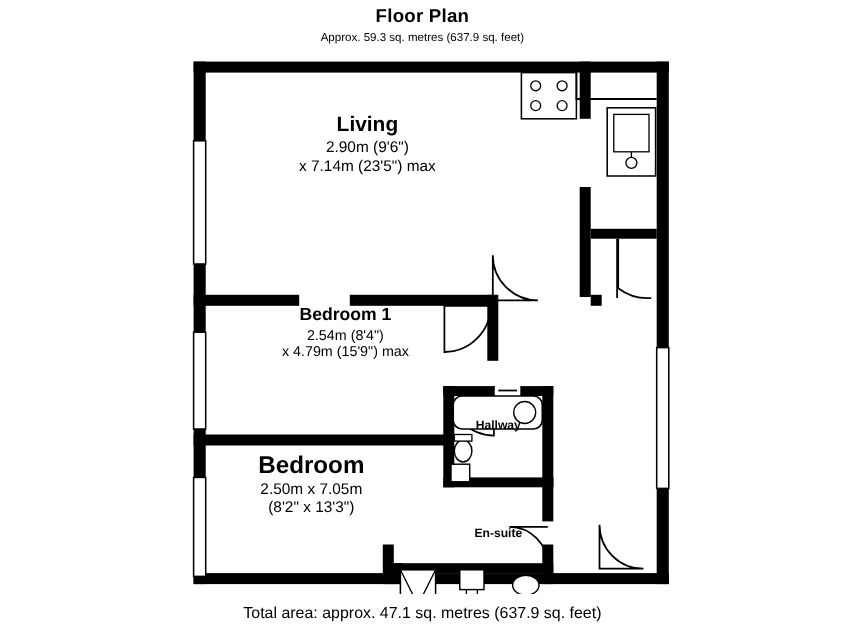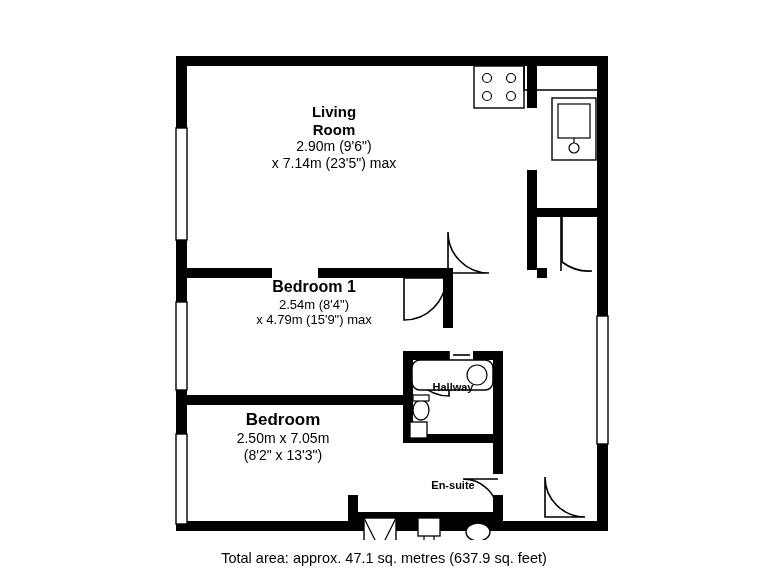--- a/index.html
+++ b/index.html
@@ -61,40 +61,44 @@
   
   .lbl {
     position: absolute;
     text-align: center;
     line-height: 1.18;
     white-space: nowrap;
   }
   .lbl .nm {
     font-weight: bold;
   }
-  .room-living .nm { font-size: 15px; }
+  .room-living .nm { font-size: 19px; }
   .room-living .dm { font-size: 14px; }
 
   .room-bed1 .nm { font-size: 16px; }
   .room-bed1 .dm { font-size: 13px; }
 
-  .room-bed2 .nm { font-size: 17px; }
+  .room-bed2 .nm { font-size: 22px; }
   .room-bed2 .dm { font-size: 14px; }
 
   .room-hall .nm { font-size: 11.5px; }
   .room-hall .dm { font-size: 9px; }
 
   .room-bath .nm { font-size: 11px; }
   .room-ensuite .nm { font-size: 11px; }
 </style>
 </head>
 <body>
 
 <div class="page">
 
+  <div class="header">
+    <div class="title">Floor Plan</div>
+    <div class="subtitle">Approx. 59.3 sq. metres (637.9 sq. feet)</div>
+  </div>
 
   <div class="plan">
     <svg width="768" height="500" viewBox="0 0 768 500" xmlns="http://www.w3.org/2000/svg">
 
       <g fill="#000000">
 
         <rect x="176" y="16" width="432" height="10"></rect>
 
         <rect x="176" y="16" width="11" height="475"></rect>
 
@@ -195,21 +199,20 @@
         <line x1="424" y1="496" x2="424" y2="502" stroke="#000000" stroke-width="1.2"></line>
         <line x1="434" y1="496" x2="434" y2="502" stroke="#000000" stroke-width="1.2"></line>
 
         <ellipse cx="478" cy="492" rx="12" ry="9" fill="#ffffff" stroke="#000000" stroke-width="1.3"></ellipse>
       </g>
 
     </svg>
 
     <div class="lbl room-living" style="left:234px; top:63px; width:200px;">
       <div class="nm">Living</div>
-      <div class="nm">Room</div>
       <div class="dm">2.90m (9'6")</div>
       <div class="dm">x 7.14m (23'5") max</div>
     </div>
 
     <div class="lbl room-bed1" style="left:214px; top:238px; width:200px;">
       <div class="nm">Bedroom 1</div>
       <div class="dm">2.54m (8'4")</div>
       <div class="dm">x 4.79m (15'9") max</div>
     </div>
 

